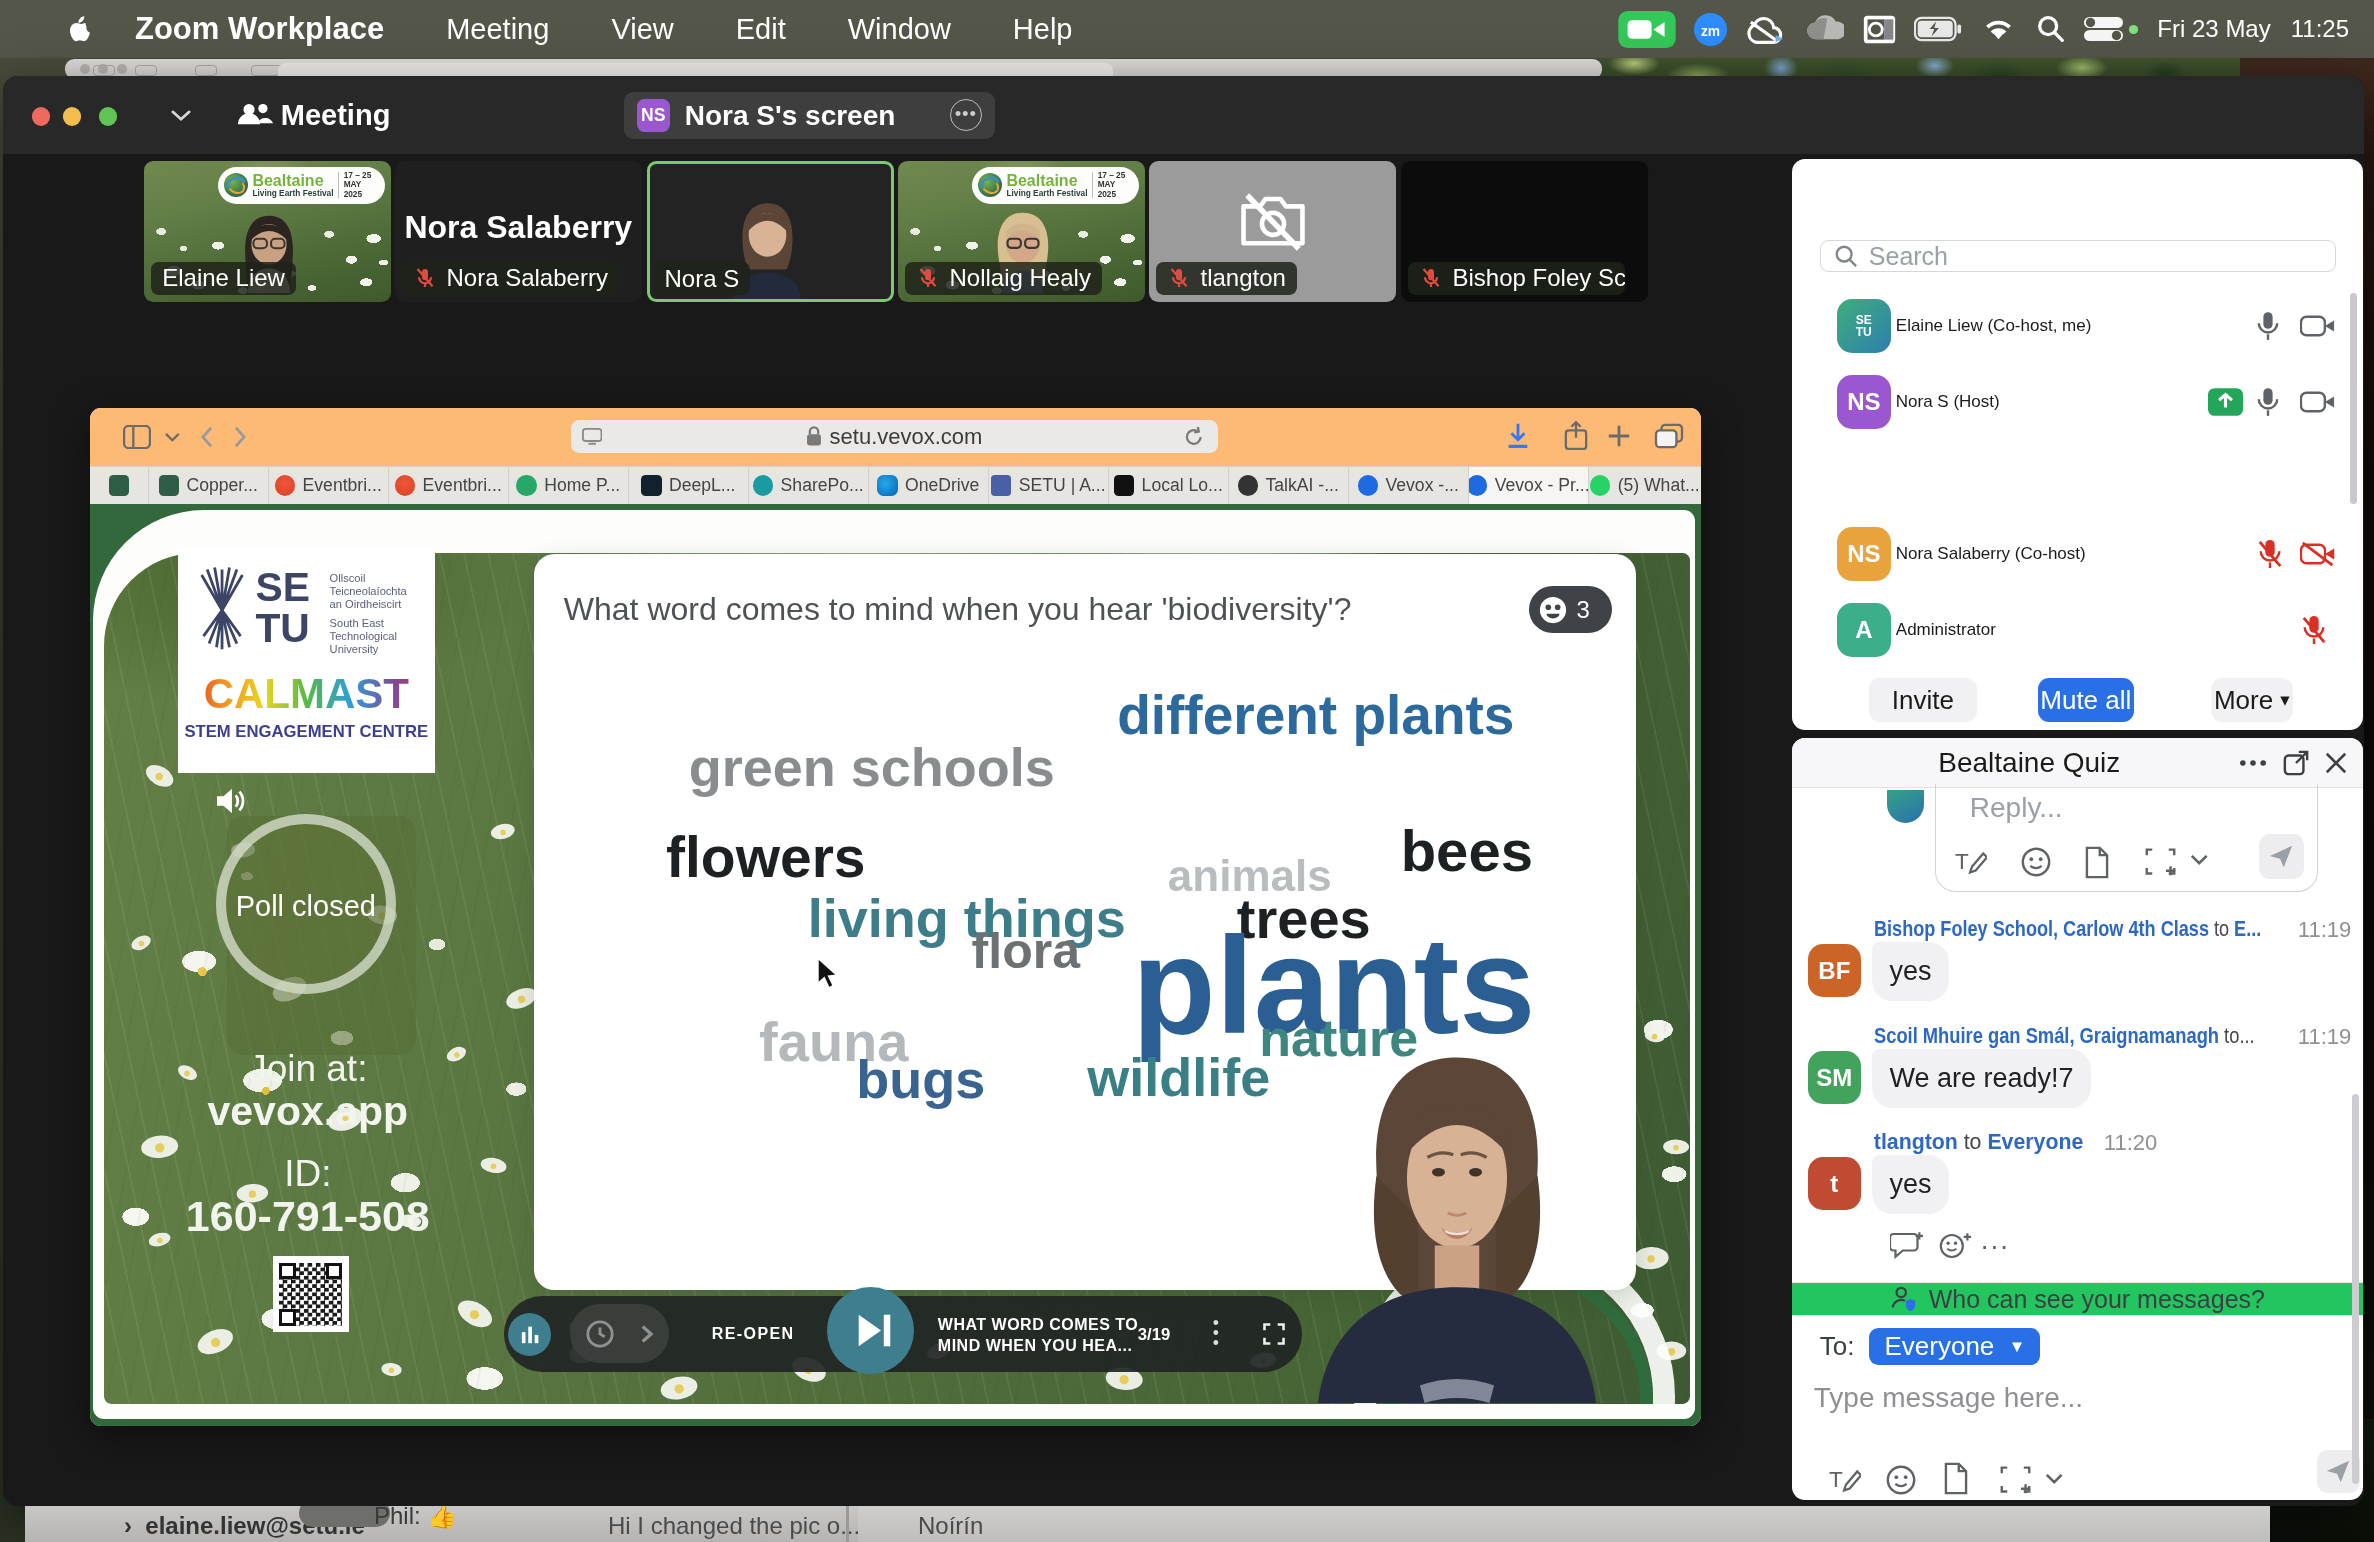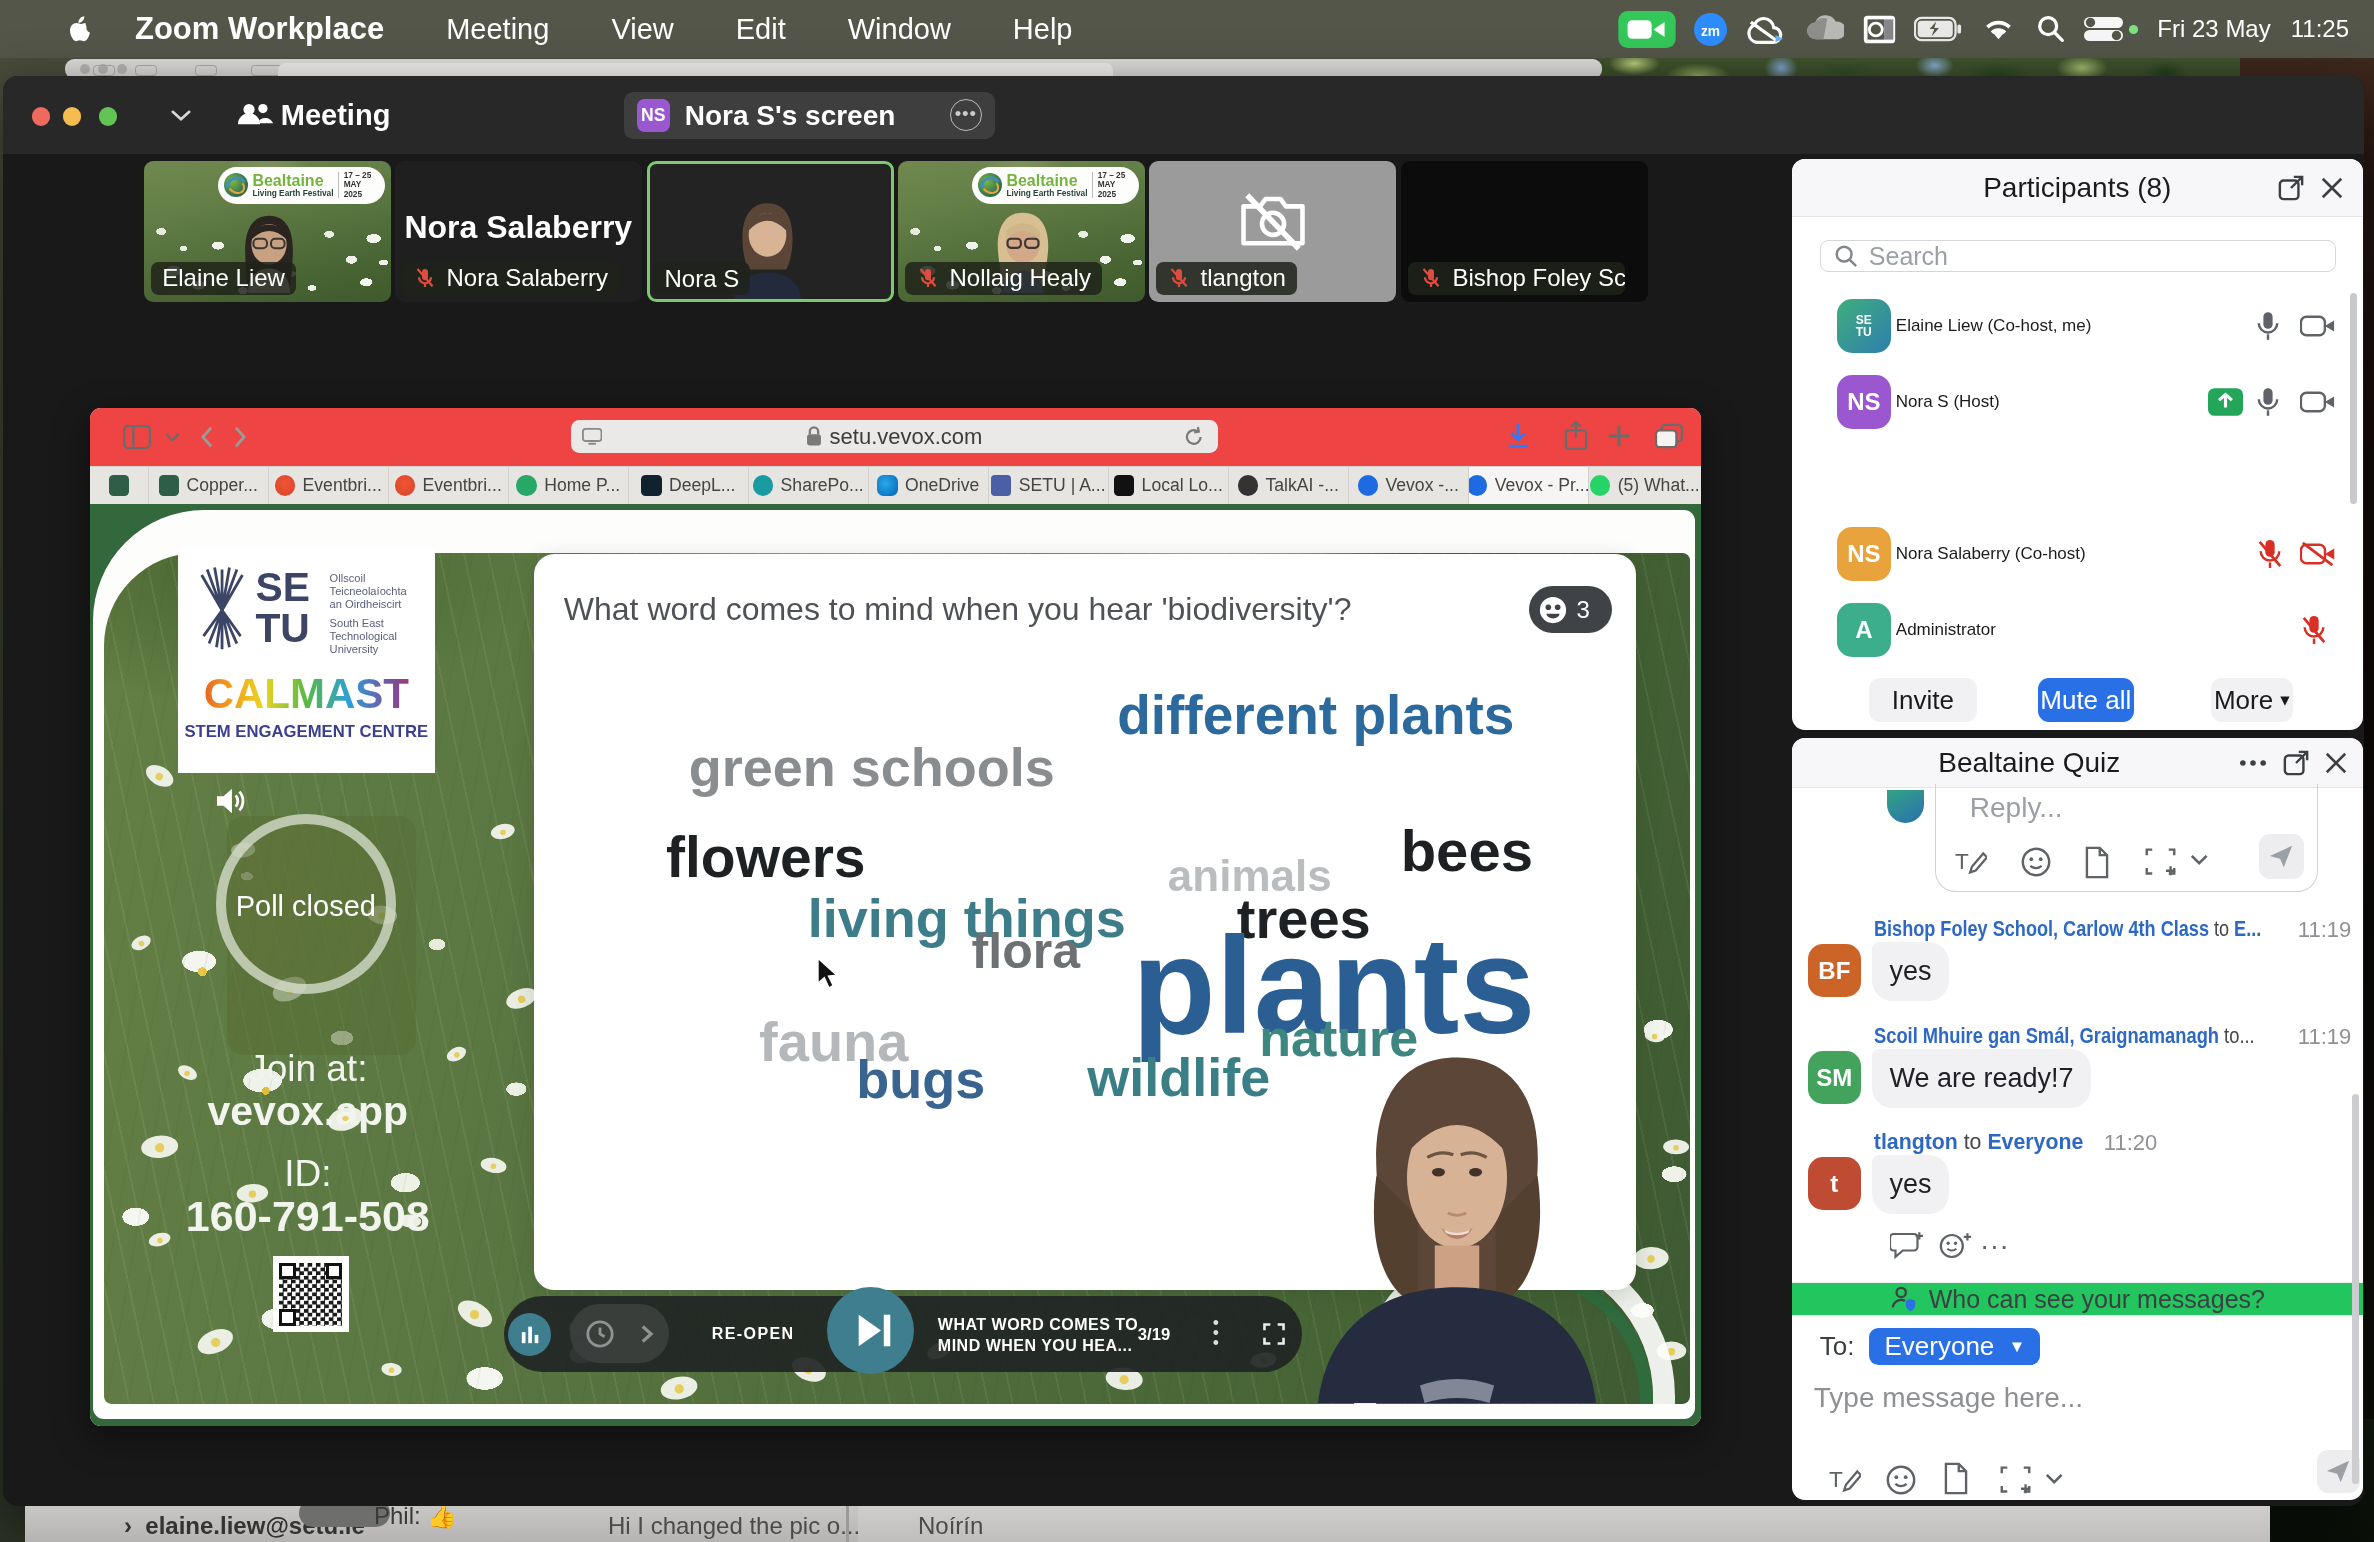--- a/index.html
+++ b/index.html
@@ -299,21 +299,21 @@
               <path d="M8 15 a8 8 0 0 0 16 0" fill="none" stroke="#e04b3f" stroke-width="3"></path>
               <rect x="14.5" y="23" width="3" height="5" fill="#e04b3f"></rect>
               <path d="M6 4 L26 27" stroke="#e04b3f" stroke-width="3"></path>
             </svg>Bishop Foley School,...</div>
 </div>
 </div>
 
 <style>
 
 #safari{position:absolute;left:87px;top:332px;width:1611px;height:1018px;border-radius:11px;overflow:hidden;background:#f4f3f1;box-shadow:0 11px 37px rgba(0,0,0,.45)}
-#stoolbar{position:absolute;left:0;top:0;width:100%;height:58px;background:#ef4444;display:flex;align-items:center;color:#6b6b6b}
+#stoolbar{position:absolute;left:0;top:0;width:100%;height:58px;background:#fdba74;display:flex;align-items:center;color:#6b6b6b}
 #surl{position:absolute;left:481px;top:12px;width:647px;height:33px;background:#ebe9e7;border-radius:8.3px;color:#3c3c3c;font-size:22px;display:flex;align-items:center;justify-content:center}
 #stabs{position:absolute;left:0;top:58px;width:100%;height:39px;background:#e7e5e2;border-top:0.9px solid #d4d2cf;border-bottom:0.9px solid #cfcdca;display:flex}
 .stab{height:100%;border-right:0.9px solid #d2d0cd;display:flex;align-items:center;justify-content:center;font-size:17.6px;color:#454545;white-space:nowrap;overflow:hidden;flex:0 0 120px}
 .stab .fav{width:20.4px;height:20.4px;border-radius:4.6px;margin-right:7.4px;flex:0 0 20.4px}
 .stab.active{background:#f6f5f3}
 .sico{margin-left:18.6px}
 </style>
 <div id="safari">
  <div id="stoolbar">
   <svg class="sico" style="margin-left:33px" width="28" height="24" viewBox="0 0 30 26">
@@ -722,29 +722,20 @@
 .cav{position:absolute;left:16px;width:53px;height:53px;border-radius:15px;color:#fff;font-size:24px;font-weight:bold;display:flex;align-items:center;justify-content:center}
 .cbubble{position:absolute;left:80px;background:#f1f1f4;border-radius:7.4px 20.4px 20.4px 20.4px;font-size:27px;color:#202124;display:flex;align-items:center;padding:0 17.6px;height:59px}
 .cicon{position:absolute}
 #whocansee{position:absolute;left:0;top:544px;width:100%;height:34px;background:#22c55e;border-top:0.9px solid #ececef;border-bottom:0.9px solid #ececef;display:flex;align-items:center;justify-content:center;font-size:25px;color:#3c4043}
 #torow{position:absolute;left:28px;top:590px;font-size:26px;color:#3c4043;display:flex;align-items:center}
 #topill{margin-left:15px;background:#2970e6;color:#fff;border-radius:9.3px;height:37px;display:flex;align-items:center;padding:0 15px;font-size:26px}
 #typemsg{position:absolute;left:22px;top:644px;font-size:28px;color:#8e9094}
 .gico{color:#5f6368}
 </style>
 <div class="panel" id="ppl">
- <div class="phead" style="height:58px">Participants (8)
-  <svg class="hicon" style="right:59px" width="26" height="26" viewBox="0 0 28 28">
-            <rect x="2" y="6" width="20" height="20" rx="4" fill="none" stroke="#3c4043" stroke-width="2.6"></rect>
-            <path d="M14 14 L26 2 M17 2 h9 v9" fill="none" stroke="#3c4043" stroke-width="2.6"></path>
-          </svg>
-  <svg class="hicon" style="right:18.6px" width="24" height="24" viewBox="0 0 26 26">
-            <path d="M3 3 L23 23 M23 3 L3 23" stroke="#3c4043" stroke-width="2.8"></path>
-          </svg>
- </div>
  <div id="psearch"><svg style="margin:0 11px 0 13px" width="24" height="24" viewBox="0 0 26 26">
             <circle cx="11" cy="11" r="8" fill="none" stroke="#80868b" stroke-width="2.6"></circle>
             <path d="M17 17 L24 24" stroke="#80868b" stroke-width="2.6"></path>
           </svg>Search</div>
  <div class="prow" style="top:129px">
   <div class="pav" style="background:linear-gradient(135deg,#3fae7c,#2e7fae);font-size:12px;line-height:1">SE<br>TU</div>
   <div class="pname">Elaine Liew (Co-host, me)</div>
   <svg class="pic1" width="24" height="32" viewBox="0 0 26 34">
             <rect x="8" y="2" width="10" height="18" rx="5" fill="#5f6368"></rect>
             <path d="M3 14 a10 10 0 0 0 20 0" fill="none" stroke="#5f6368" stroke-width="2.6"></path>

